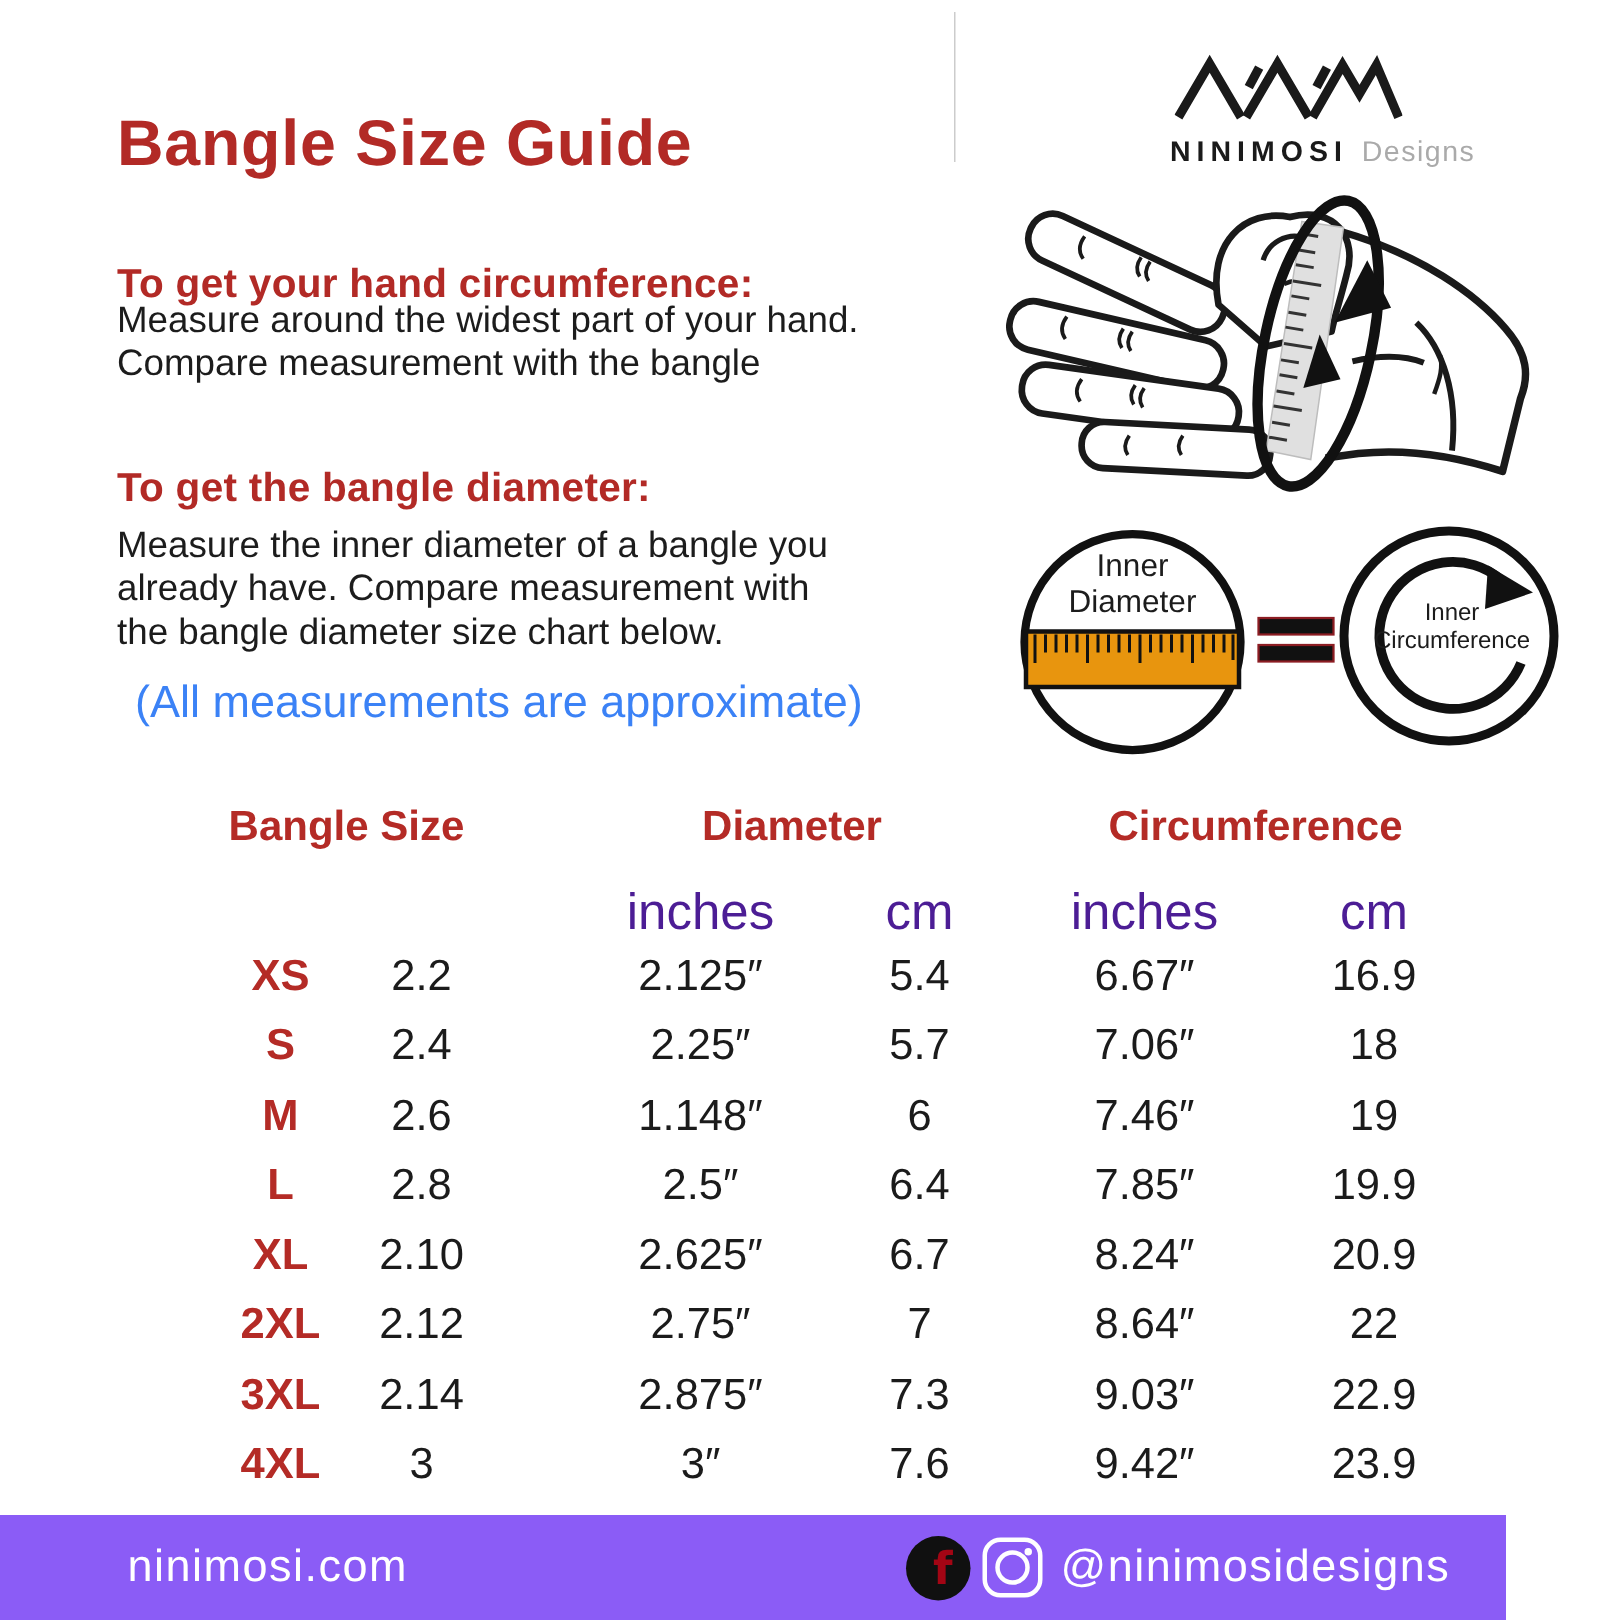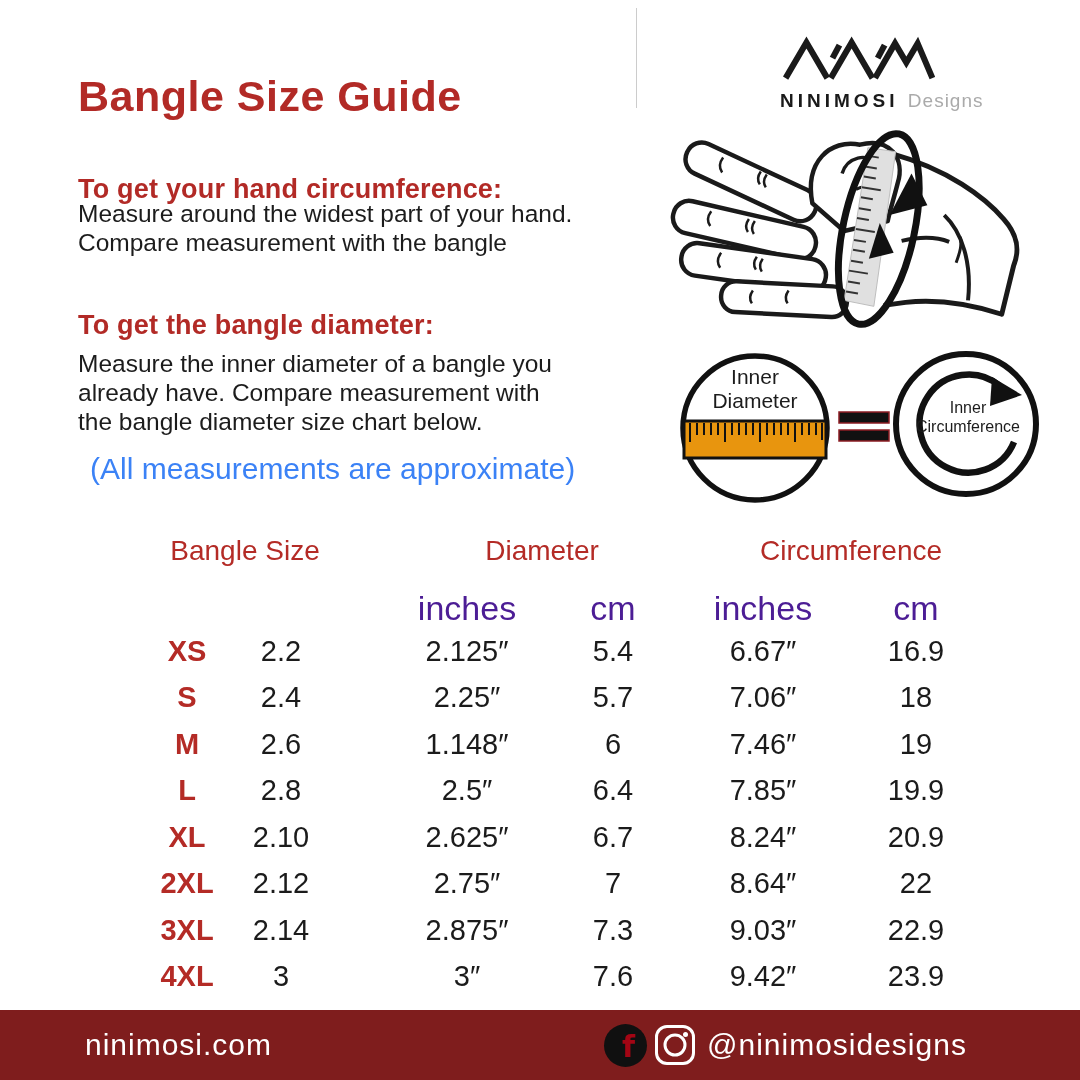--- a/index.html
+++ b/index.html
@@ -21,29 +21,29 @@
   .v-divider{left:636px;top:8px;width:1px;height:100px;background:#cccccc;}
   .logo-wrap{left:780px;top:36px;width:158px;text-align:center;}
   .logo-text{margin-top:4px;font-size:19px;letter-spacing:4px;color:#1a1a1a;font-weight:700;white-space:nowrap;text-align:center;}
   .logo-text .designs{color:#aaaaaa;font-weight:400;letter-spacing:1px;}
 
   
   .hand-svg{left:645px;top:112px;}
   .diagram-svg{left:640px;top:340px;}
 
   
-  .tgroup{position:absolute;top:535px;transform:translateX(-50%);font-size:28px;font-weight:400;color:#b42b26;white-space:nowrap;margin-left:14px;}
+  .tgroup{position:absolute;top:535px;transform:translateX(-50%);font-size:28px;font-weight:700;color:#b42b26;white-space:nowrap;}
   .tsub{position:absolute;top:589px;transform:translateX(-50%);font-size:34px;color:#4c1d95;}
   .trow{position:absolute;left:0;width:1000px;height:46px;line-height:46px;}
   .cell{position:absolute;transform:translateX(-50%);font-size:29px;color:#1b1b1b;white-space:nowrap;}
   .cell.size{font-weight:800;color:#b42b26;}
   .c-size{left:187px;} .c-val{left:281px;text-align:center;} .c-din{left:467px;} .c-dcm{left:613px;} .c-cin{left:763px;} .c-ccm{left:916px;}
 
   
-  .footer{left:0;top:1010px;width:1080px;height:70px;background:#7f1d1d;}
+  .footer{left:0;top:1010px;width:1004px;height:70px;background:#8b5cf6;}
   .footer-site{position:absolute;left:85px;top:0;height:70px;line-height:70px;color:#ffffff;font-size:30px;letter-spacing:1px;}
   .footer-social{position:absolute;right:0;left:604px;top:0;height:70px;display:flex;align-items:center;gap:8px;}
   .fb-badge{width:43px;height:43px;border-radius:50%;background:#101010;display:flex;align-items:center;justify-content:center;}
   .fb-f{color:#a30514;font-size:30px;font-weight:700;font-family:"DejaVu Sans",sans-serif;margin-left:6px;margin-top:2px;}
   .ig-badge{width:40px;height:40px;border:3.5px solid #ffffff;border-radius:12px;position:relative;box-sizing:border-box;}
   .ig-lens{position:absolute;left:50%;top:50%;width:17px;height:17px;border:3.5px solid #ffffff;border-radius:50%;transform:translate(-50%,-50%);}
   .ig-dot{position:absolute;right:4px;top:4px;width:5px;height:5px;background:#ffffff;border-radius:50%;}
   .footer-handle{color:#ffffff;font-size:30px;letter-spacing:1px;margin-left:4px;}
 </style>
 </head>

